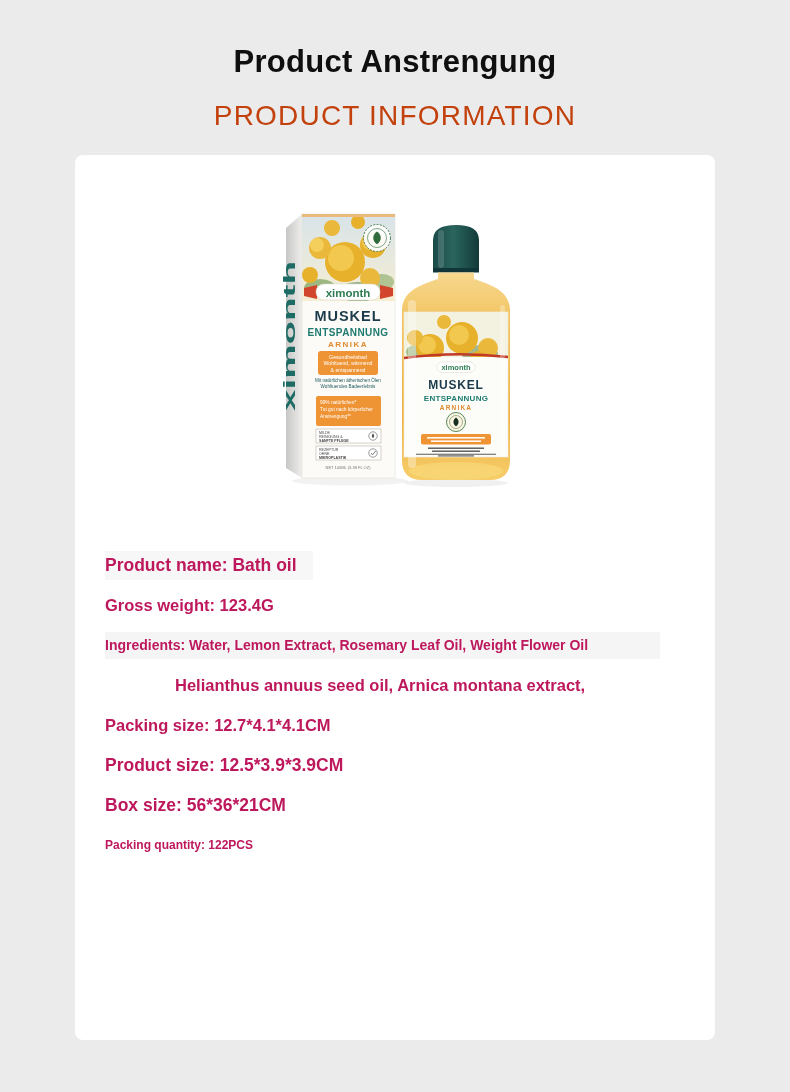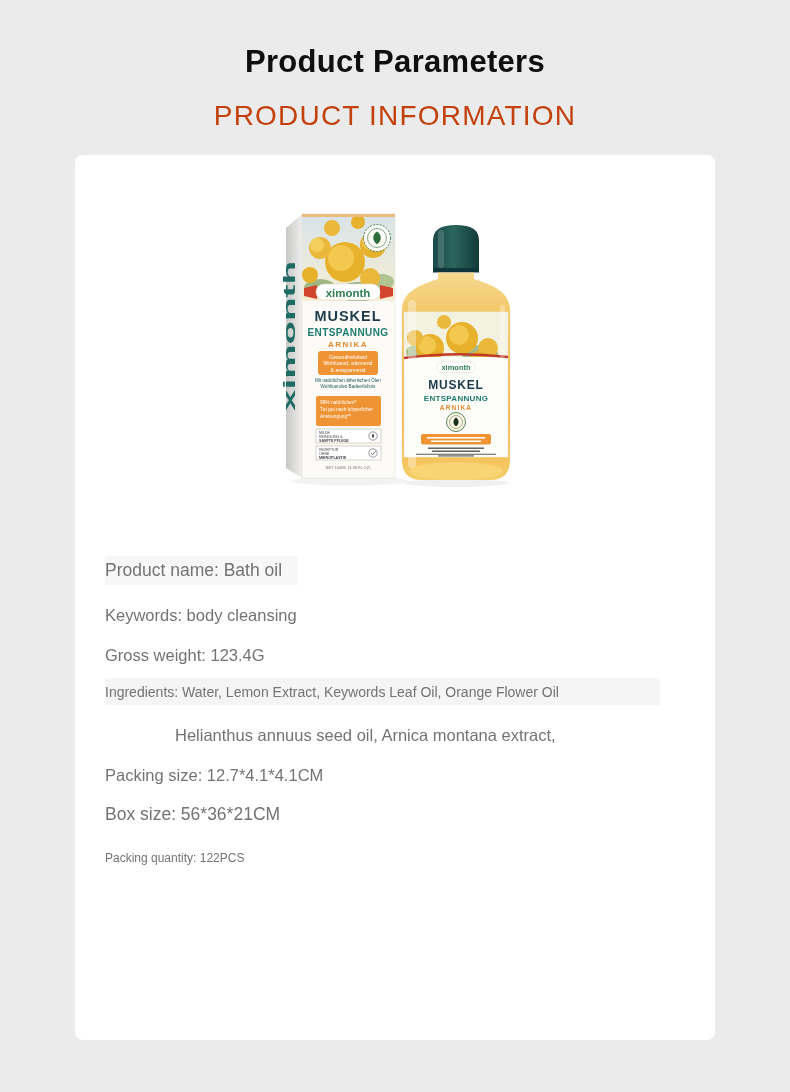--- a/index.html
+++ b/index.html
@@ -15,34 +15,34 @@
   .page-subtitle{
     position:absolute;top:100px;left:0;width:790px;text-align:center;
     font-size:28px;font-weight:400;color:#c2410c;letter-spacing:1.2px;margin:0;
   }
   .card{
     position:absolute;left:75px;top:155px;width:640px;height:885px;
     background:#ffffff;border-radius:8px;
   }
   .figure{position:absolute;left:195px;top:45px;width:250px;height:290px}
   .specs{position:absolute;left:30px;top:390px;width:585px}
-  .row{height:40px;display:flex;align-items:flex-end;color:#737373;font-weight:400;white-space:nowrap}
+  .row{height:40px;display:flex;align-items:center;color:#be185d;font-weight:700;white-space:nowrap}
   .r-lg{font-size:17.5px}
   .r-md{font-size:16.5px}
   .r-sm{font-size:12px}
   .r-xs{font-size:14px}
   .indent{padding-left:70px}
   .hl span{background:#f7f7f7;padding:4px 16px 4px 0}
   .bar span{background:#f5f5f5;display:flex;align-items:center;width:555px;height:27px}
   svg text{font-family:"Liberation Sans", sans-serif}
 </style>
 </head>
 <body>
 
-<h1 class="page-title">Product Parameters</h1>
+<h1 class="page-title">Product Anstrengung</h1>
 <h2 class="page-subtitle">PRODUCT INFORMATION</h2>
 
 <div class="card">
 
   <div class="figure">
     <svg width="250" height="290" viewBox="0 0 250 290">
       <defs>
         <linearGradient id="gSide" x1="0" y1="0" x2="1" y2="0">
           <stop offset="0" stop-color="#c7c7c5"></stop>
             <stop offset="1" stop-color="#efeeec"></stop>
@@ -192,35 +192,35 @@
         <rect x="230" y="105" width="5" height="152" rx="2.5" fill="#ffffff" opacity="0.28"></rect>
       </g>
     </svg>
   </div>
 
   <div class="specs">
     <div class="row r-lg hl">
         <span>Product name: Bath oil</span>
       </div>
     <div class="row r-md">
-        <span>Keywords: body cleansing</span>
-      </div>
-    <div class="row r-md">
         <span>Gross weight: 123.4G</span>
       </div>
     <div class="row r-xs bar">
-        <span>Ingredients: Water, Lemon Extract, Keywords Leaf Oil, Orange Flower Oil</span>
+        <span>Ingredients: Water, Lemon Extract, Rosemary Leaf Oil, Weight Flower Oil</span>
       </div>
     <div class="row r-md indent">
         <span>Helianthus annuus seed oil, Arnica montana extract,</span>
       </div>
     <div class="row r-md">
         <span>Packing size: 12.7*4.1*4.1CM</span>
       </div>
     <div class="row r-lg">
+        <span>Product size: 12.5*3.9*3.9CM</span>
+      </div>
+    <div class="row r-lg">
         <span>Box size: 56*36*21CM</span>
       </div>
     <div class="row r-sm">
         <span>Packing quantity: 122PCS</span>
       </div>
   </div>
 
 </div>
 
 </body></html>

